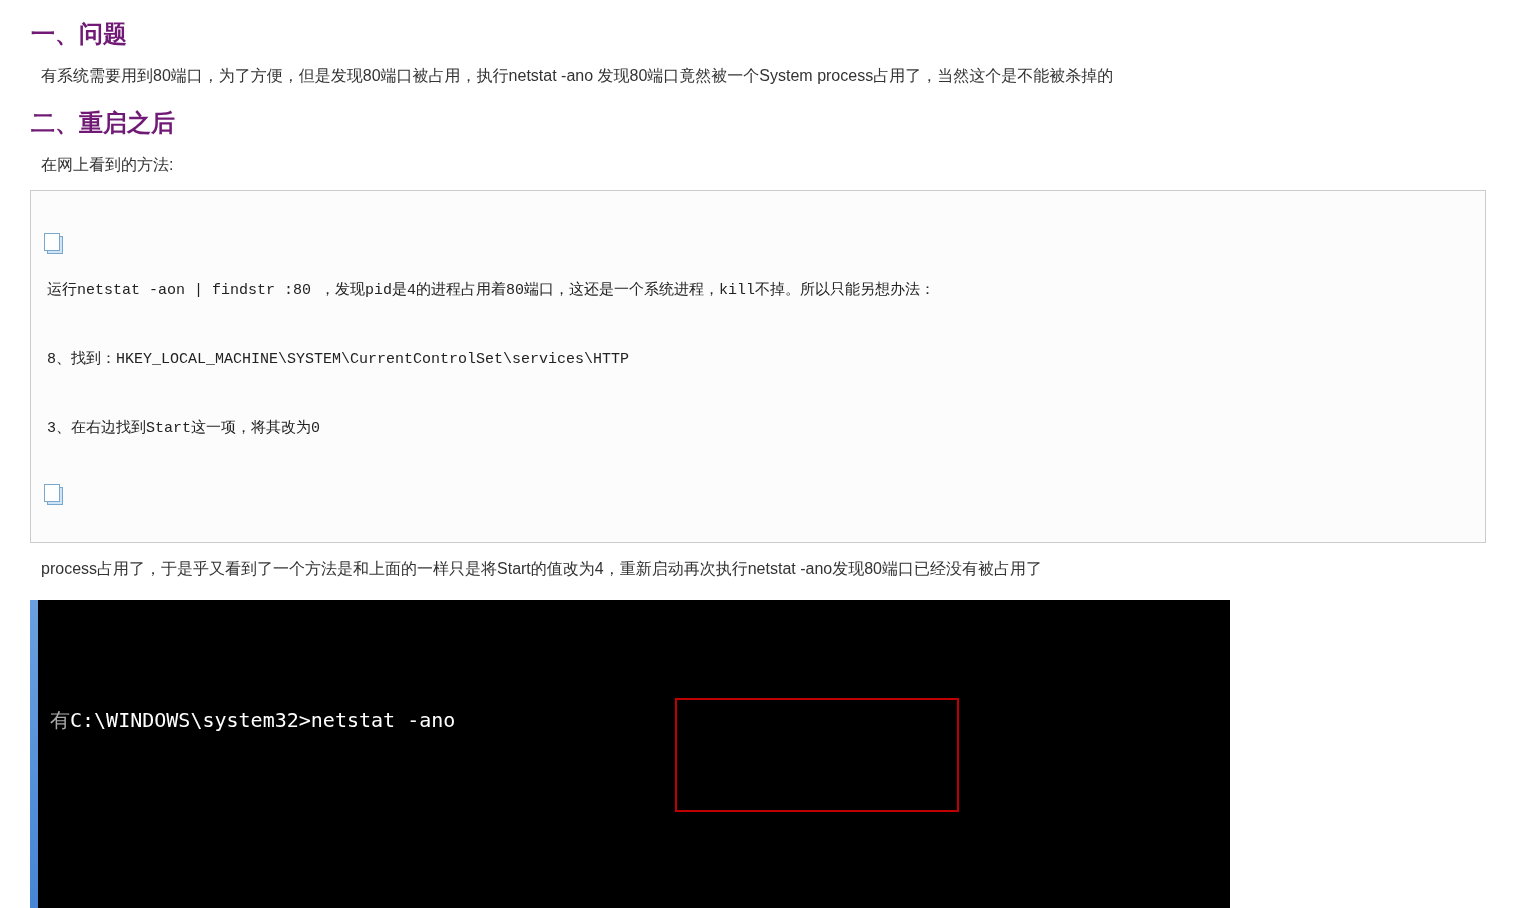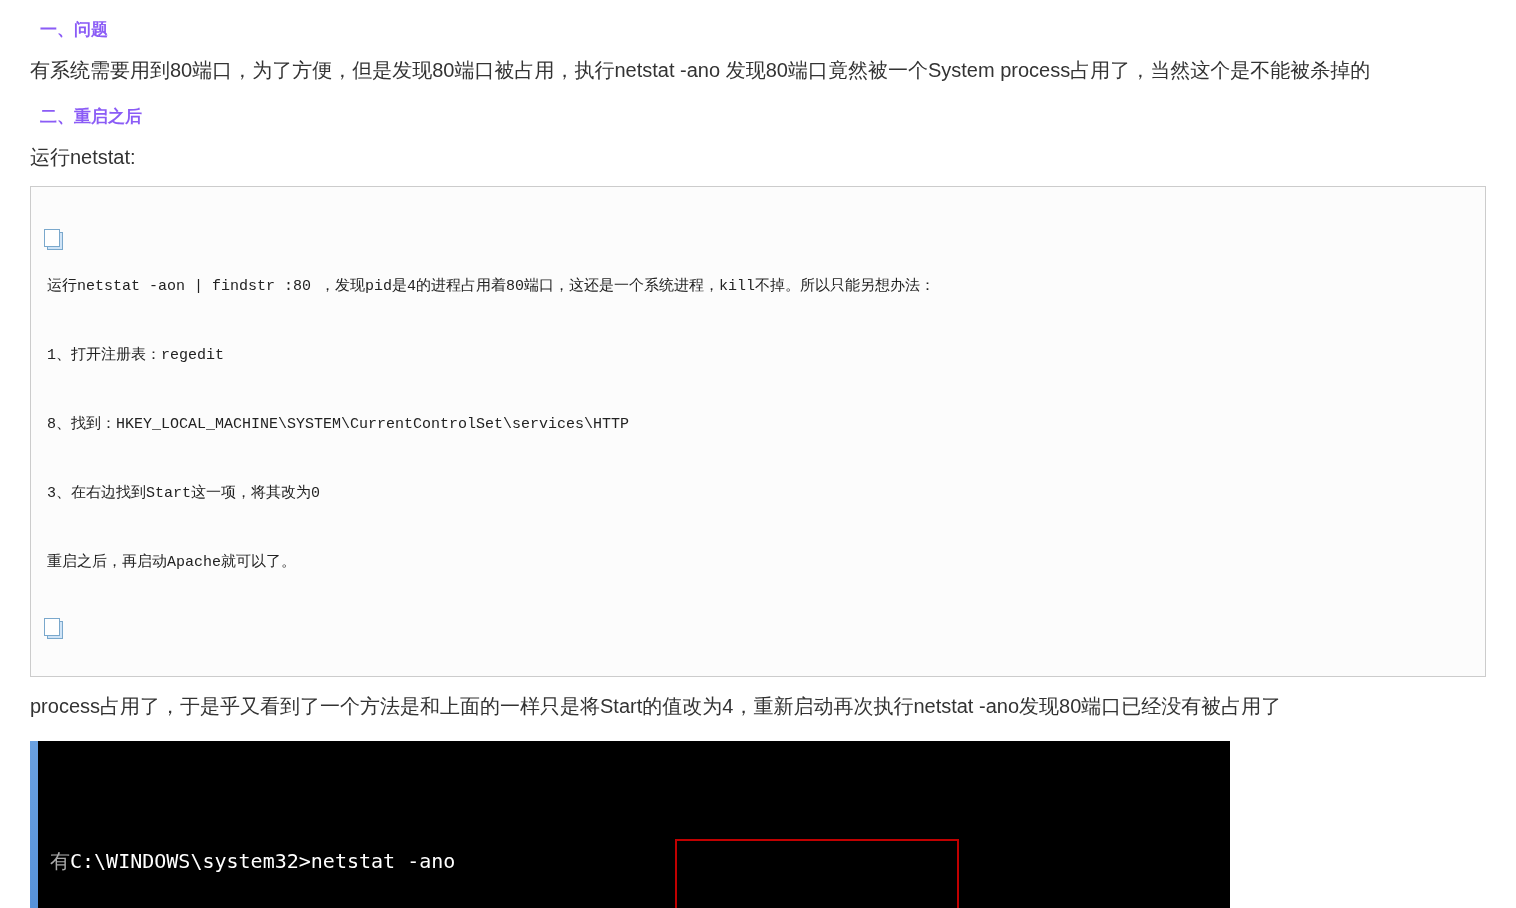--- a/index.html
+++ b/index.html
@@ -4,28 +4,28 @@
 <style>
   body {
     margin: 0;
     padding: 0 30px;
     font-family: "Microsoft YaHei", Arial, sans-serif;
     font-size: 16px;
     color: #333;
     background: #fff;
   }
   h3 {
-    font-size: 17px;
+    font-size: 24px;
     font-weight: bold;
-    color: #8b5cf6;
-    margin: 18px 0 12px 10px;
+    color: #701a75;
+    margin: 18px 0 12px 1px;
   }
   p.body {
-    margin: 12px 0;
-    font-size: 20px;
+    margin: 12px 11px;
+    font-size: 16px;
     line-height: 1.7;
   }
   .code-block {
     border: 1px solid #ccc;
     background: #fcfcfc;
     padding: 10px 16px 16px 16px;
     font-family: Consolas, "Courier New", monospace;
     font-size: 15px;
     line-height: 2.3;
     color: #222;
@@ -81,29 +81,27 @@
     pointer-events: none;
   }
 </style>
 </head>
 <body>
 
 <h3>一、问题</h3>
 <p class="body">有系统需要用到80端口，为了方便，但是发现80端口被占用，执行netstat -ano 发现80端口竟然被一个System process占用了，当然这个是不能被杀掉的</p>
 
 <h3>二、重启之后</h3>
-<p class="body">运行netstat:</p>
+<p class="body">在网上看到的方法:</p>
 
 <div class="code-block">
 <span class="copy-icon"></span>
 <div>运行netstat -aon | findstr :80 ，发现pid是4的进程占用着80端口，这还是一个系统进程，kill不掉。所以只能另想办法：</div>
-<div>1、打开注册表：regedit</div>
 <div>8、找到：HKEY_LOCAL_MACHINE\SYSTEM\CurrentControlSet\services\HTTP</div>
 <div>3、在右边找到Start这一项，将其改为0</div>
-<div>重启之后，再启动Apache就可以了。</div>
 <span class="copy-icon" style="margin-top:6px;"></span>
 </div>
 
 <p class="body">process占用了，于是乎又看到了一个方法是和上面的一样只是将Start的值改为4，重新启动再次执行netstat -ano发现80端口已经没有被占用了</p>
 
 <div class="term-window">
   <div class="blue-strip"></div>
   <div class="term-content">
 <span style="color:#aaa;">有</span><span>C:\WINDOWS\system32&gt;netstat -ano</span>
 

